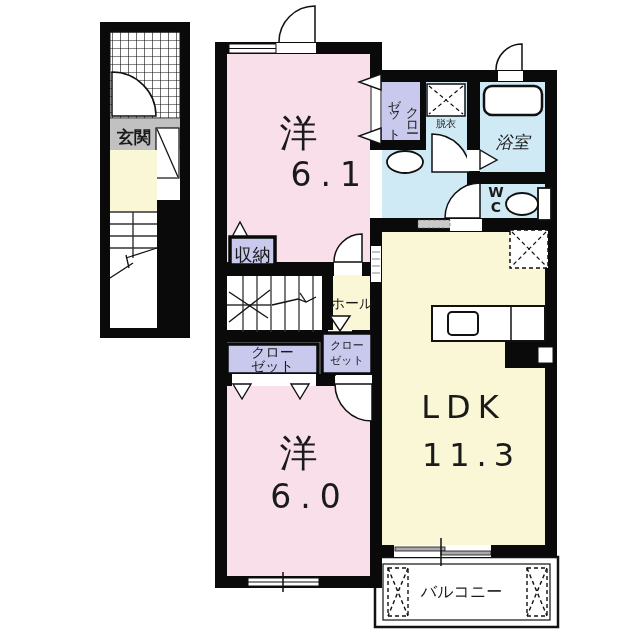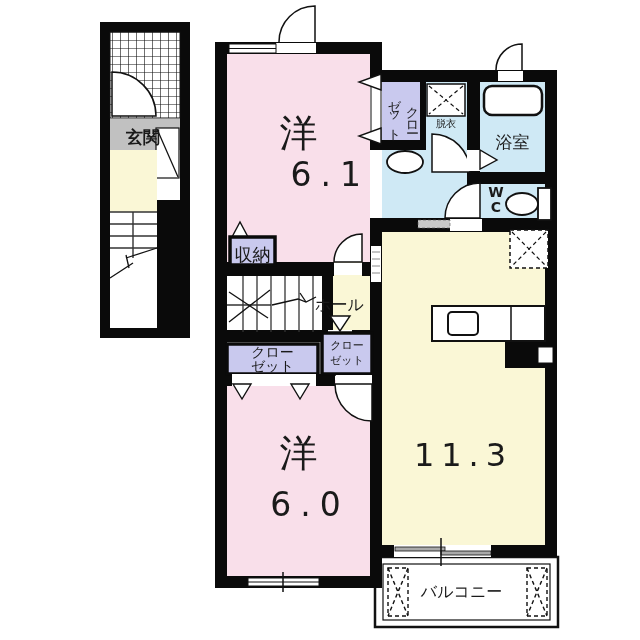--- a/index.html
+++ b/index.html
@@ -237,54 +237,55 @@
     <line x1="441" y1="538" x2="441" y2="566" stroke="#111" stroke-width="1.5"></line>
   </g>
 
   <g>
     <rect x="248" y="578" width="71" height="8" fill="#ffffff" stroke="#111" stroke-width="1"></rect>
     <line x1="248" y1="582" x2="319" y2="582" stroke="#111" stroke-width="1"></line>
     <line x1="283" y1="572" x2="283" y2="592" stroke="#111" stroke-width="1.5"></line>
   </g>
 </svg>
 
-<div class="lbl" style="left:108px;top:126px;width:52px;font-size:17px;font-weight:bold;text-align:right;">玄関</div>
+<div class="lbl" style="left:108px;top:126px;width:52px;font-size:17px;font-weight:bold;">玄関</div>
 
 <div class="lbl" style="left:227px;top:108px;width:143px;font-size:38px;">洋</div>
 <div class="lbl" style="left:227px;top:155px;width:143px;font-size:33px;letter-spacing:9px;text-align:right;">6.1</div>
 
 <div class="lbl vtext" style="left:383px;top:83px;width:38px;height:58px;font-size:13px;line-height:18px;">
       <span>クロー</span>
       <span>ゼット</span>
     </div>
 
 <div class="lbl" style="left:423px;top:117px;width:46px;font-size:10px;">脱衣</div>
 
-<div class="lbl" style="left:480px;top:131px;width:65px;font-size:17px;">浴室</div>
+<div class="lbl" style="left:480px;top:131px;width:65px;font-size:17px;font-style:italic;">浴室</div>
 
 
 <div class="lbl" style="left:486px;top:185px;width:20px;font-size:14px;line-height:15px;font-weight:bold;">
       <span>W</span>
       <span>C</span>
     </div>
 
-<div class="lbl" style="left:315px;top:295px;width:46px;font-size:16px;">ホール</div>
+<div class="lbl" style="left:329px;top:295px;width:46px;font-size:14px;">ホール</div>
 
 <div class="lbl" style="left:230px;top:243px;width:45px;font-size:18px;">収納</div>
 
 <div class="lbl" style="left:227px;top:345px;width:91px;font-size:14px;line-height:14px;">
       <span>クロー</span>
       <span>ゼット</span>
     </div>
 
 <div class="lbl" style="left:322px;top:338px;width:50px;font-size:11px;line-height:15px;">
       <span>クロー</span>
       <span>ゼット</span>
     </div>
 
 <div class="lbl" style="left:227px;top:428px;width:143px;font-size:38px;">洋</div>
-<div class="lbl" style="left:227px;top:477px;width:166px;font-size:33px;letter-spacing:9px;margin-top:8px;">6.0</div>
-
-<div class="lbl" style="left:382px;top:436px;width:163px;font-size:32px;letter-spacing:7px;">11.3</div>
+<div class="lbl" style="left:227px;top:477px;width:166px;font-size:33px;letter-spacing:9px;">6.0</div>
+
+<div class="lbl" style="left:382px;top:388px;width:163px;font-size:32px;letter-spacing:7px;">LDK</div>
+<div class="lbl" style="left:382px;top:436px;width:163px;font-size:32px;letter-spacing:7px;padding-left:8px;">11.3</div>
 
 <div class="lbl" style="left:400px;top:582px;width:123px;font-size:16px;">バルコニー</div>
 
 </div>
 
 </body></html>

